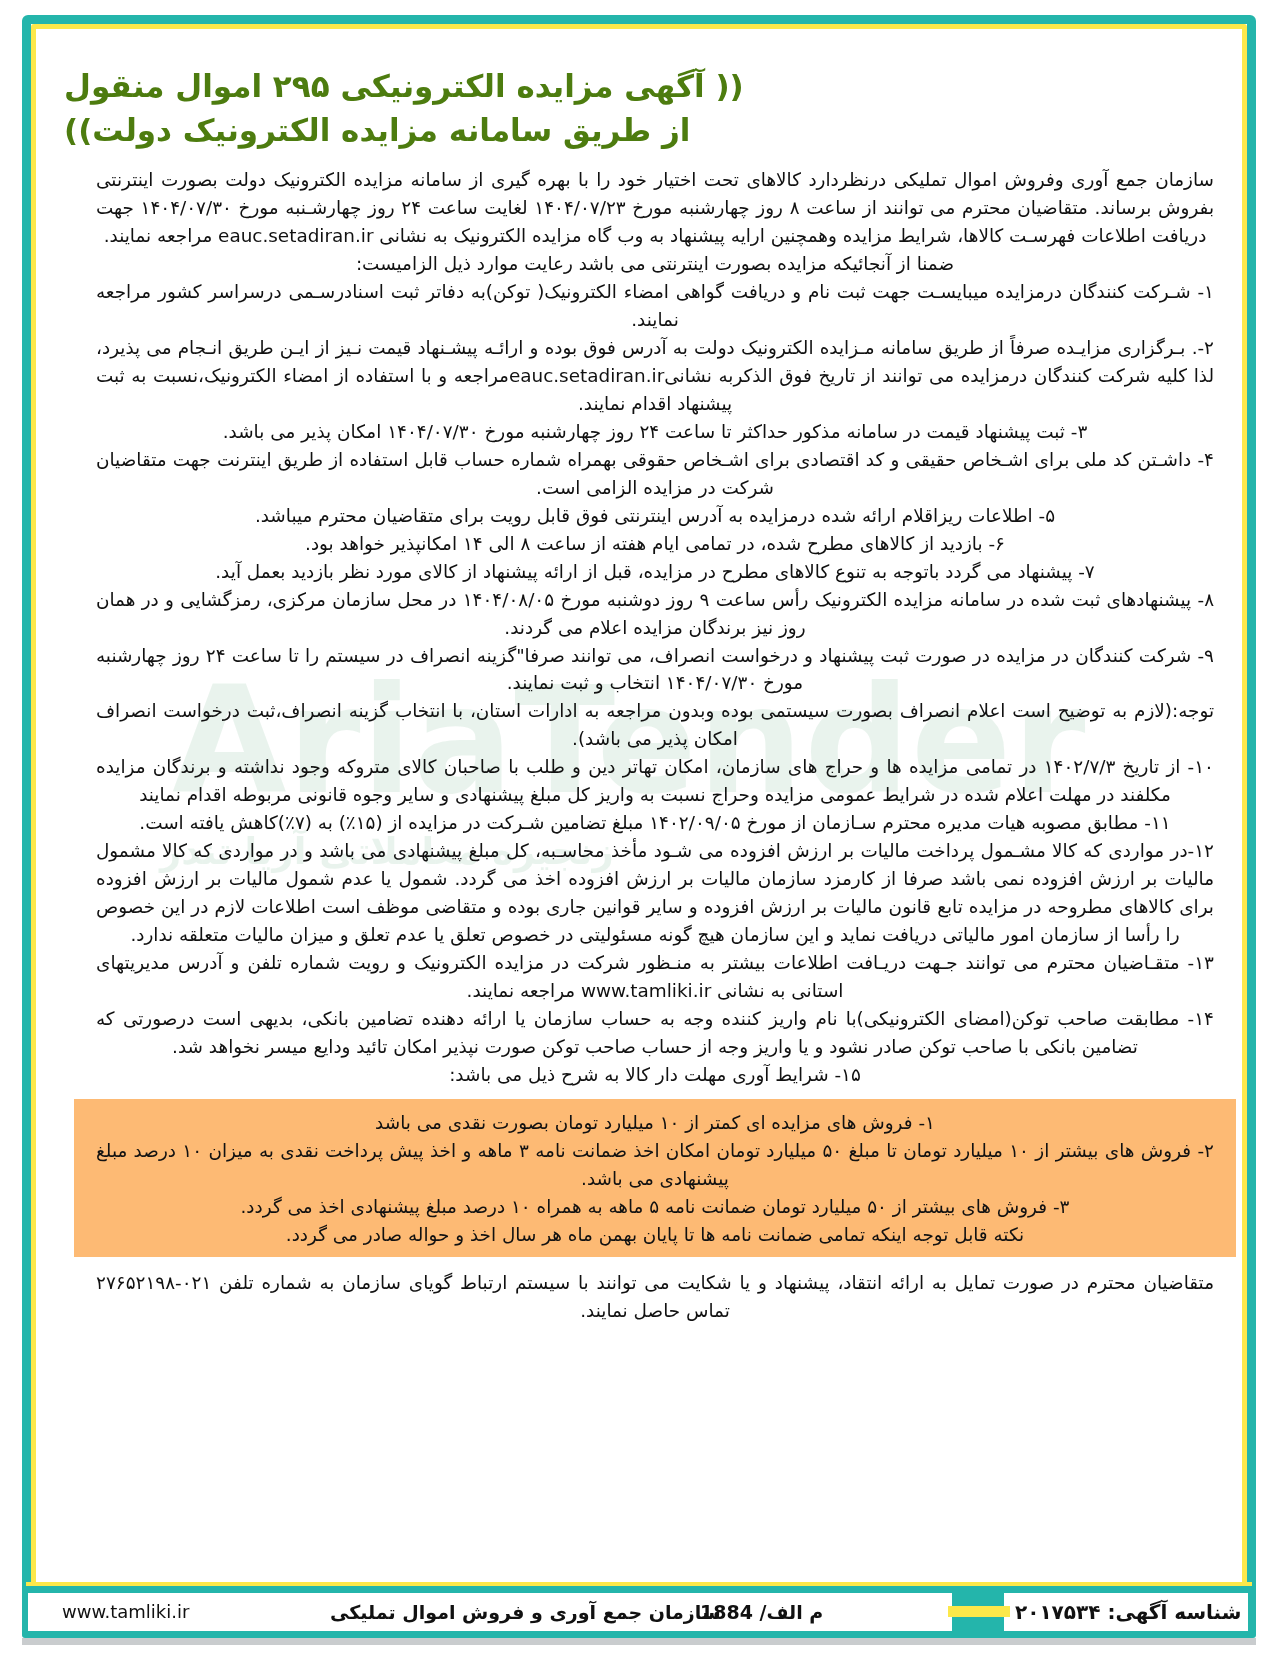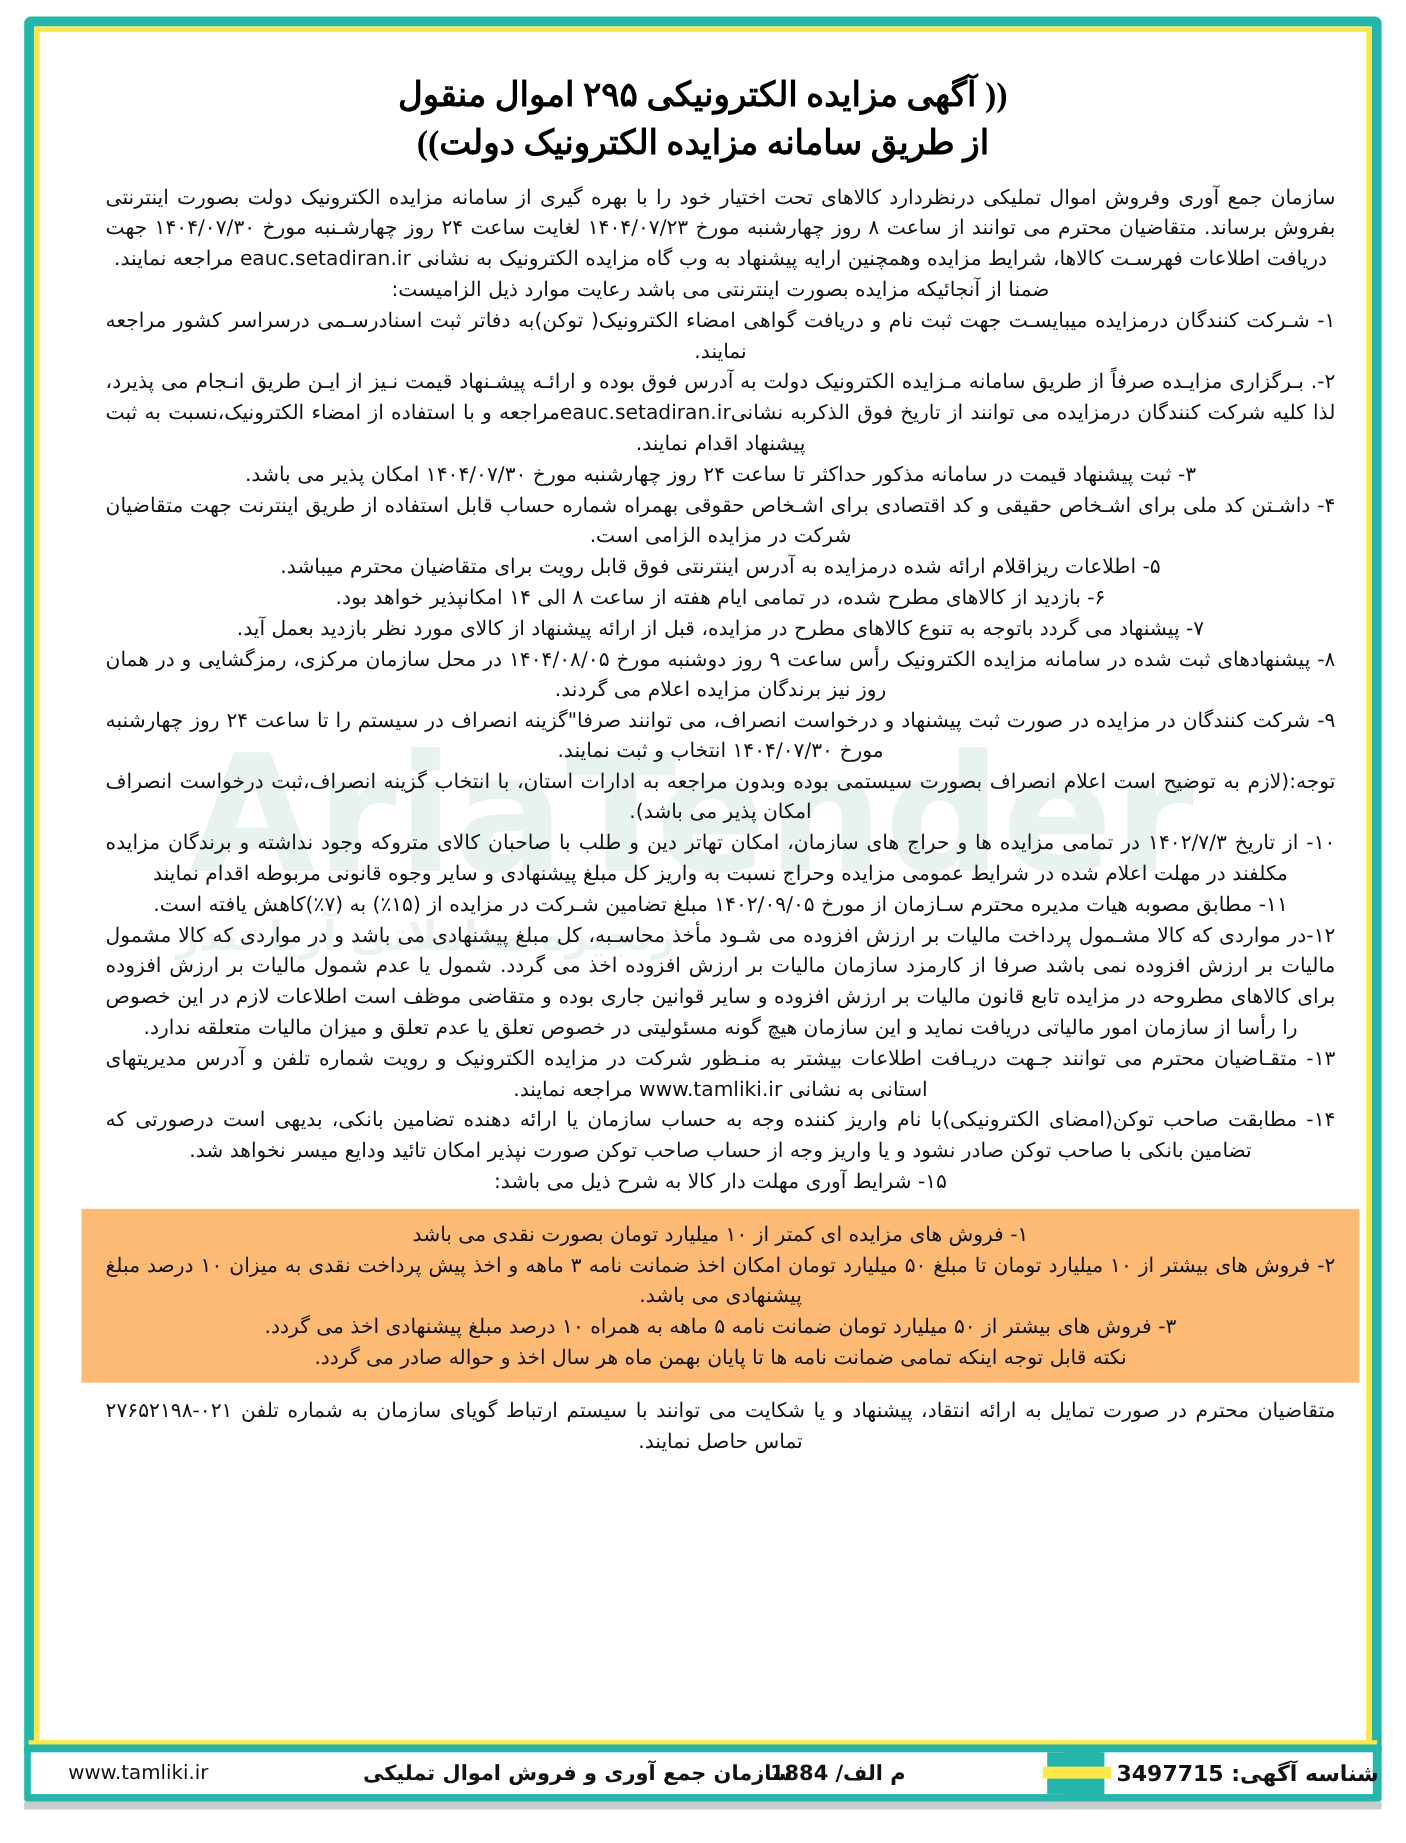--- a/index.html
+++ b/index.html
@@ -78,28 +78,27 @@
     left: 42px;
     top: 36px;
     right: 42px;
     bottom: 96px;
     padding: 16px 22px 8px 22px;
     box-sizing: border-box;
     overflow: hidden;
   }
 
   .title {
-    text-align: center;
+    text-align: left;
     font-weight: bold;
     font-size: 31px;
     line-height: 1.42;
-    color: #000000;
+    color: #4d7c0f;
     margin: 12px 0 14px 0;
     letter-spacing: 0px;
-    font-family: Liberation Serif, serif;
   }
   .title .ln { display: block; }
 
   .body-text {
     font-size: 18.4px;
     line-height: 1.52;
     color: #111111;
     text-align: justify;
     text-align-last: center;
     margin-left: 32px;
@@ -281,18 +280,18 @@
     <div class="footer-yellow-top"></div>
     <div class="footer-bar"></div>
     <div class="footer-white-left"></div>
     <div class="footer-white-right"></div>
     <div class="ribbon-chevron"></div>
     <div class="ribbon-yellow"></div>
 
     <div class="footer-text ft-site">www.tamliki.ir</div>
     <div class="footer-text ft-org">سازمان جمع آوری و فروش اموال تملیکی</div>
     <div class="footer-text ft-code">م الف/ 1884</div>
-    <div class="footer-text ft-id">شناسه آگهی: 3497715</div>
+    <div class="footer-text ft-id">شناسه آگهی: ۲۰۱۷۵۳۴</div>
 
     <div class="footer-shadow"></div>
   </div>
 
 </div>
 
 </body></html>

